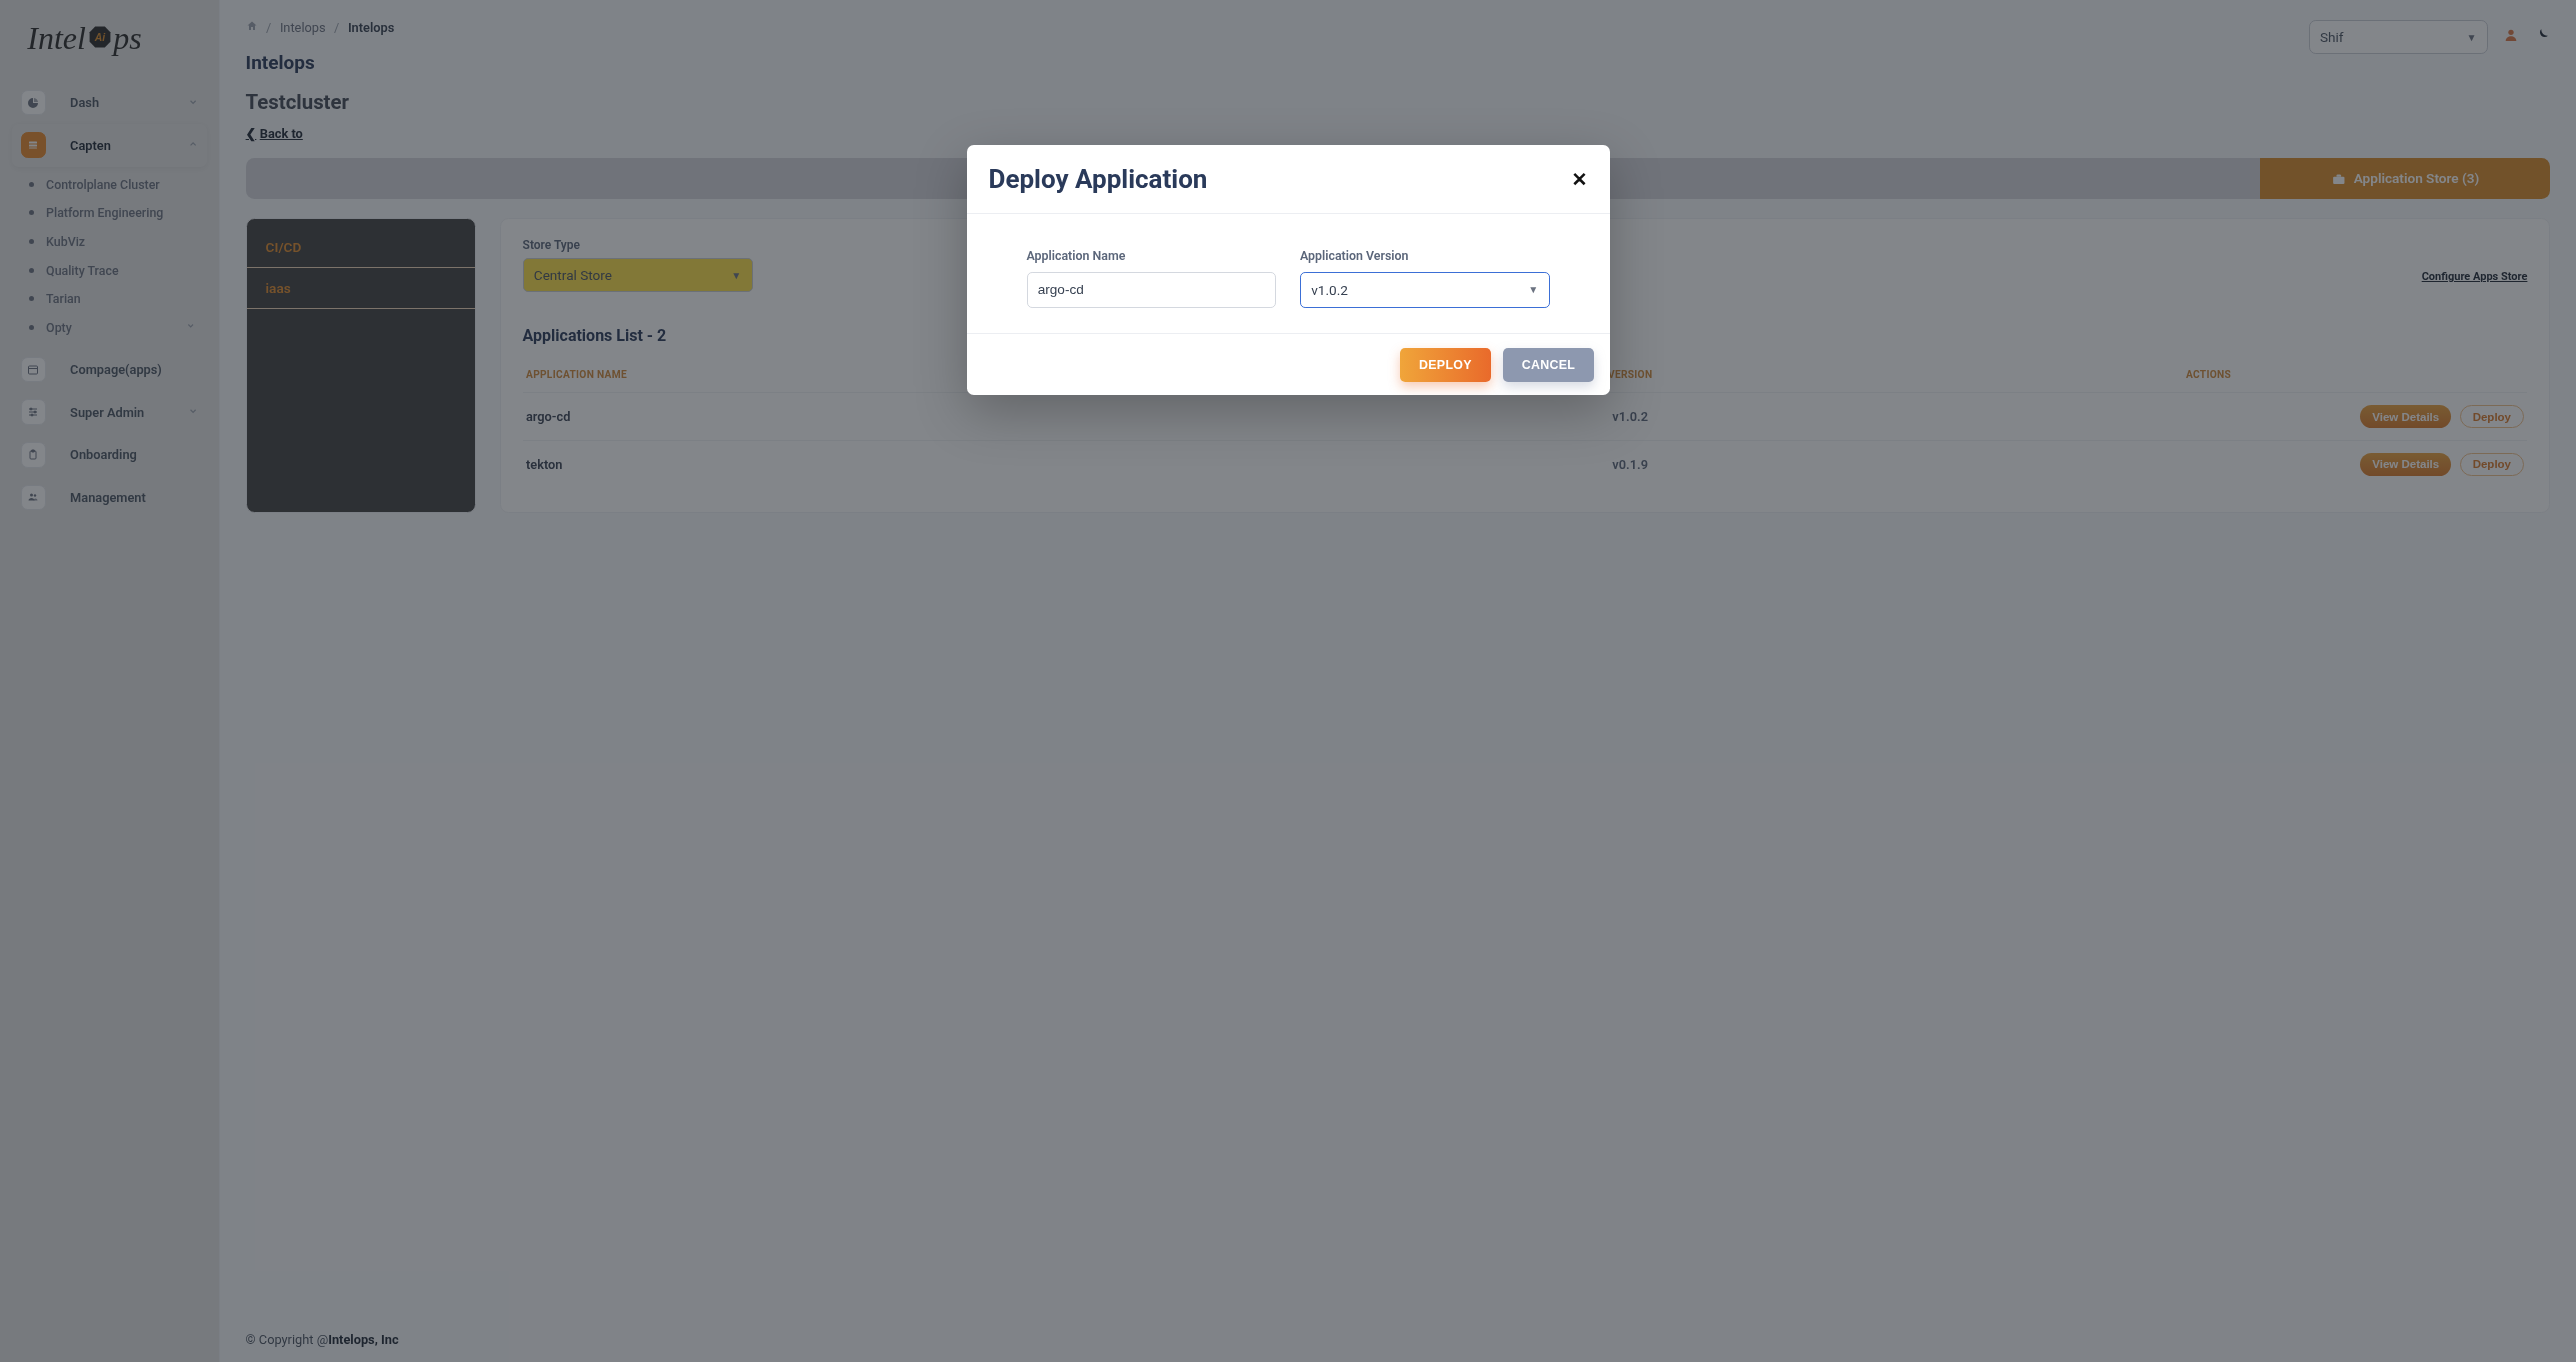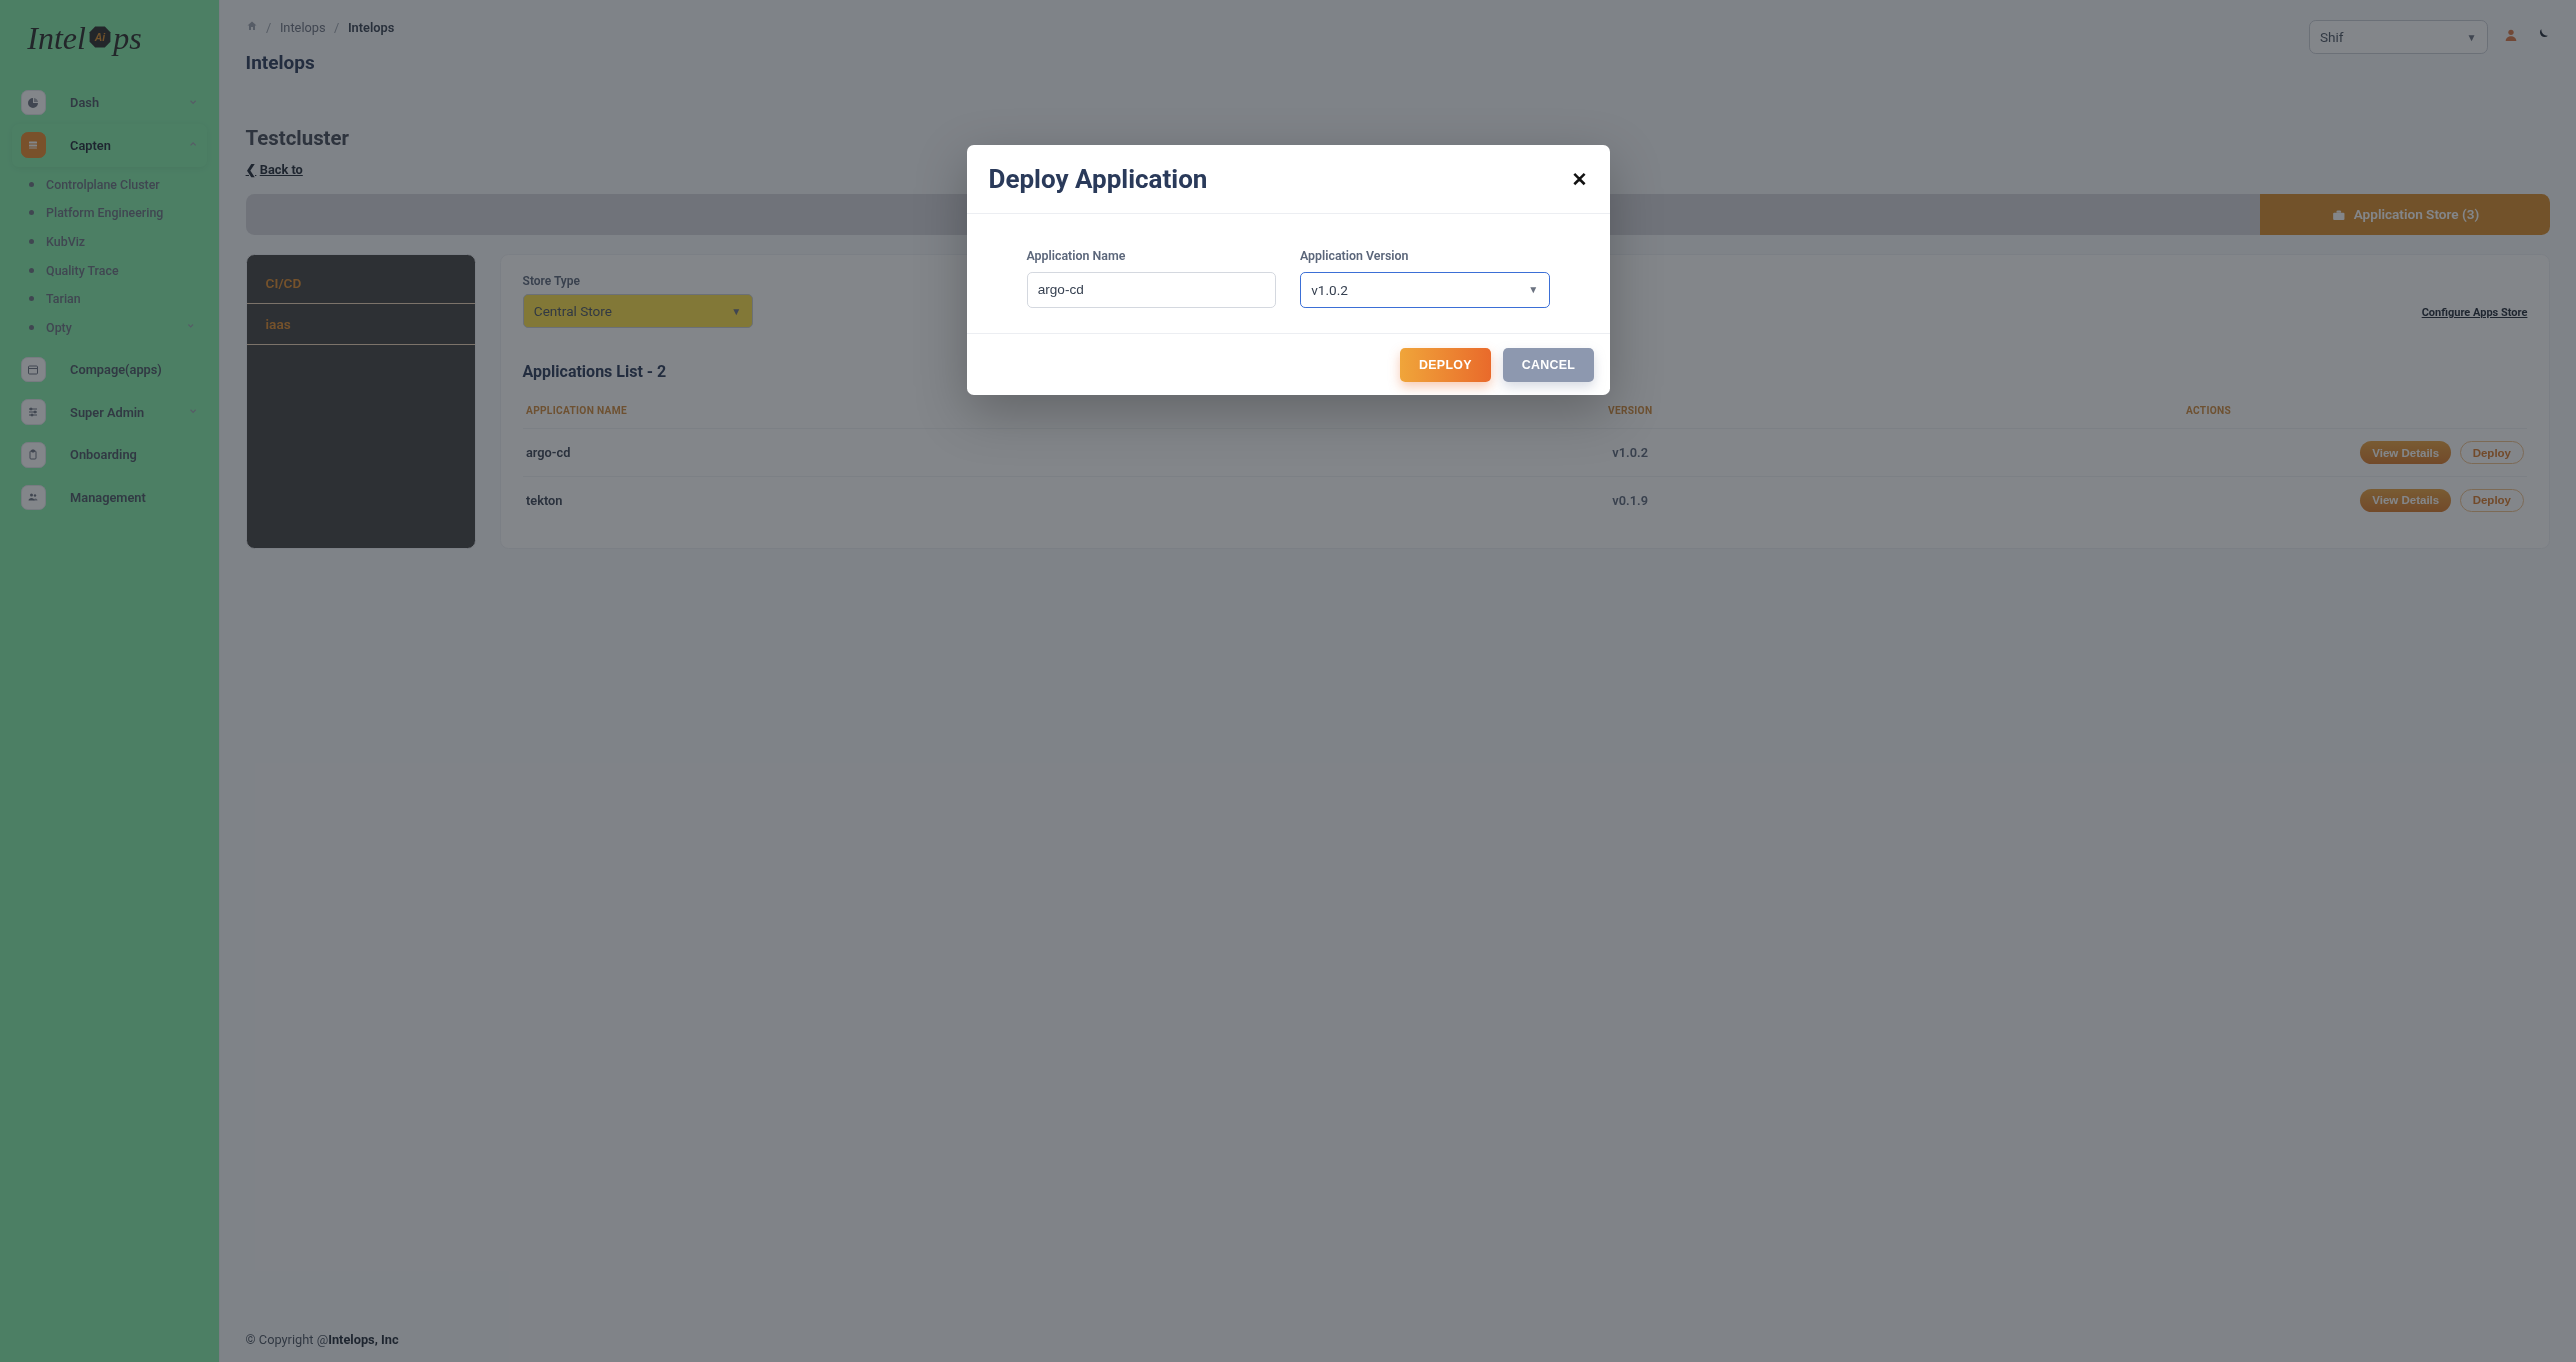--- a/index.html
+++ b/index.html
@@ -8,21 +8,21 @@
   font-family: -apple-system, BlinkMacSystemFont, "Segoe UI", Roboto, "Helvetica Neue", Arial, sans-serif;
   background: #f7f8fa;
   color: #374151;
   font-size: 12.8px;
   position: relative;
   overflow: hidden;
 }
 .app { display: flex; width: 100%; height: 100vh; }
 .sidebar {
   width: 220px;
-  background: #86efac;
+  background: #e5e5e5;
   padding: 15.3px 12px;
   border-right: 0.9px solid #eef0f3;
   display: flex;
   flex-direction: column;
 }
 .logo {
   font-family: Georgia, "Times New Roman", serif;
   font-style: italic;
   font-size: 32px;
   color: #2b2b2b;
@@ -83,21 +83,21 @@
   width: 179px; height: 34px;
   border: 0.9px solid #c9ced6; border-radius: 6.8px;
   background: #fff; padding: 0 10.2px;
   display: flex; align-items: center; color: #4b5563;
   font-size: 13.6px;
 }
 .select-pill .tri { margin-left: auto; color: #6b7280; font-size: 10.2px; }
 .user-icon { color: #d97745; font-size: 15.3px; }
 .moon-icon { color: #1f2937; font-size: 15.3px; }
 
-.cluster-title { font-size: 20.4px; font-weight: 700; color: #444a57; margin-top: 52px; }
+.cluster-title { font-size: 20.4px; font-weight: 700; color: #444a57; margin-top: 16px; }
 .back-link { display: inline-flex; align-items: center; gap: 3.4px; margin-top: 12px; font-weight: 700; color: #1f2937; text-decoration: underline; font-size: 12.8px; }
 .back-link .lt { font-size: 12.8px; }
 
 .tab-card {
   margin-top: 17px;
   display: flex;
   background: #f0f1f4;
   border-radius: 8.5px;
   overflow: hidden;
   height: 41px;

